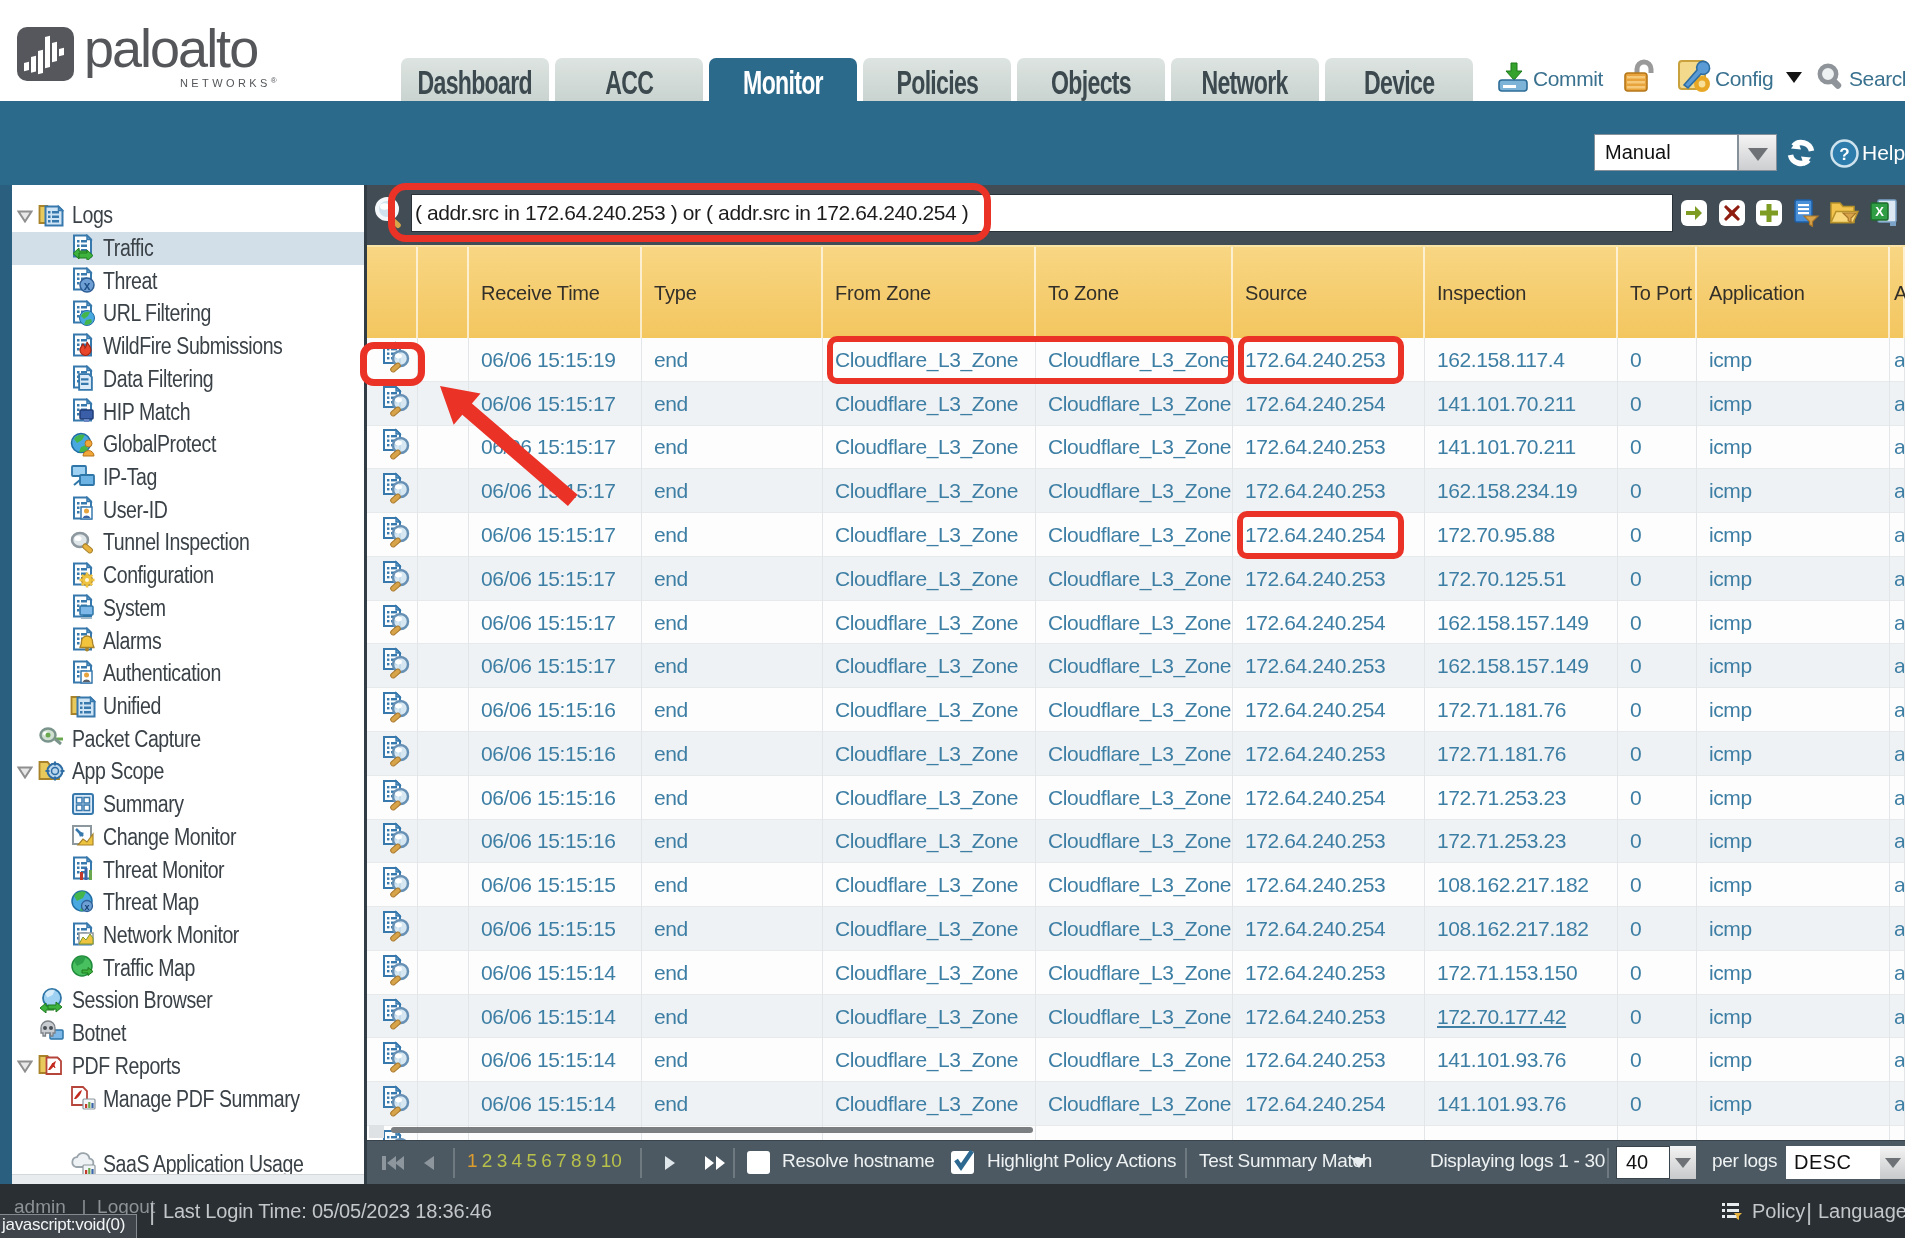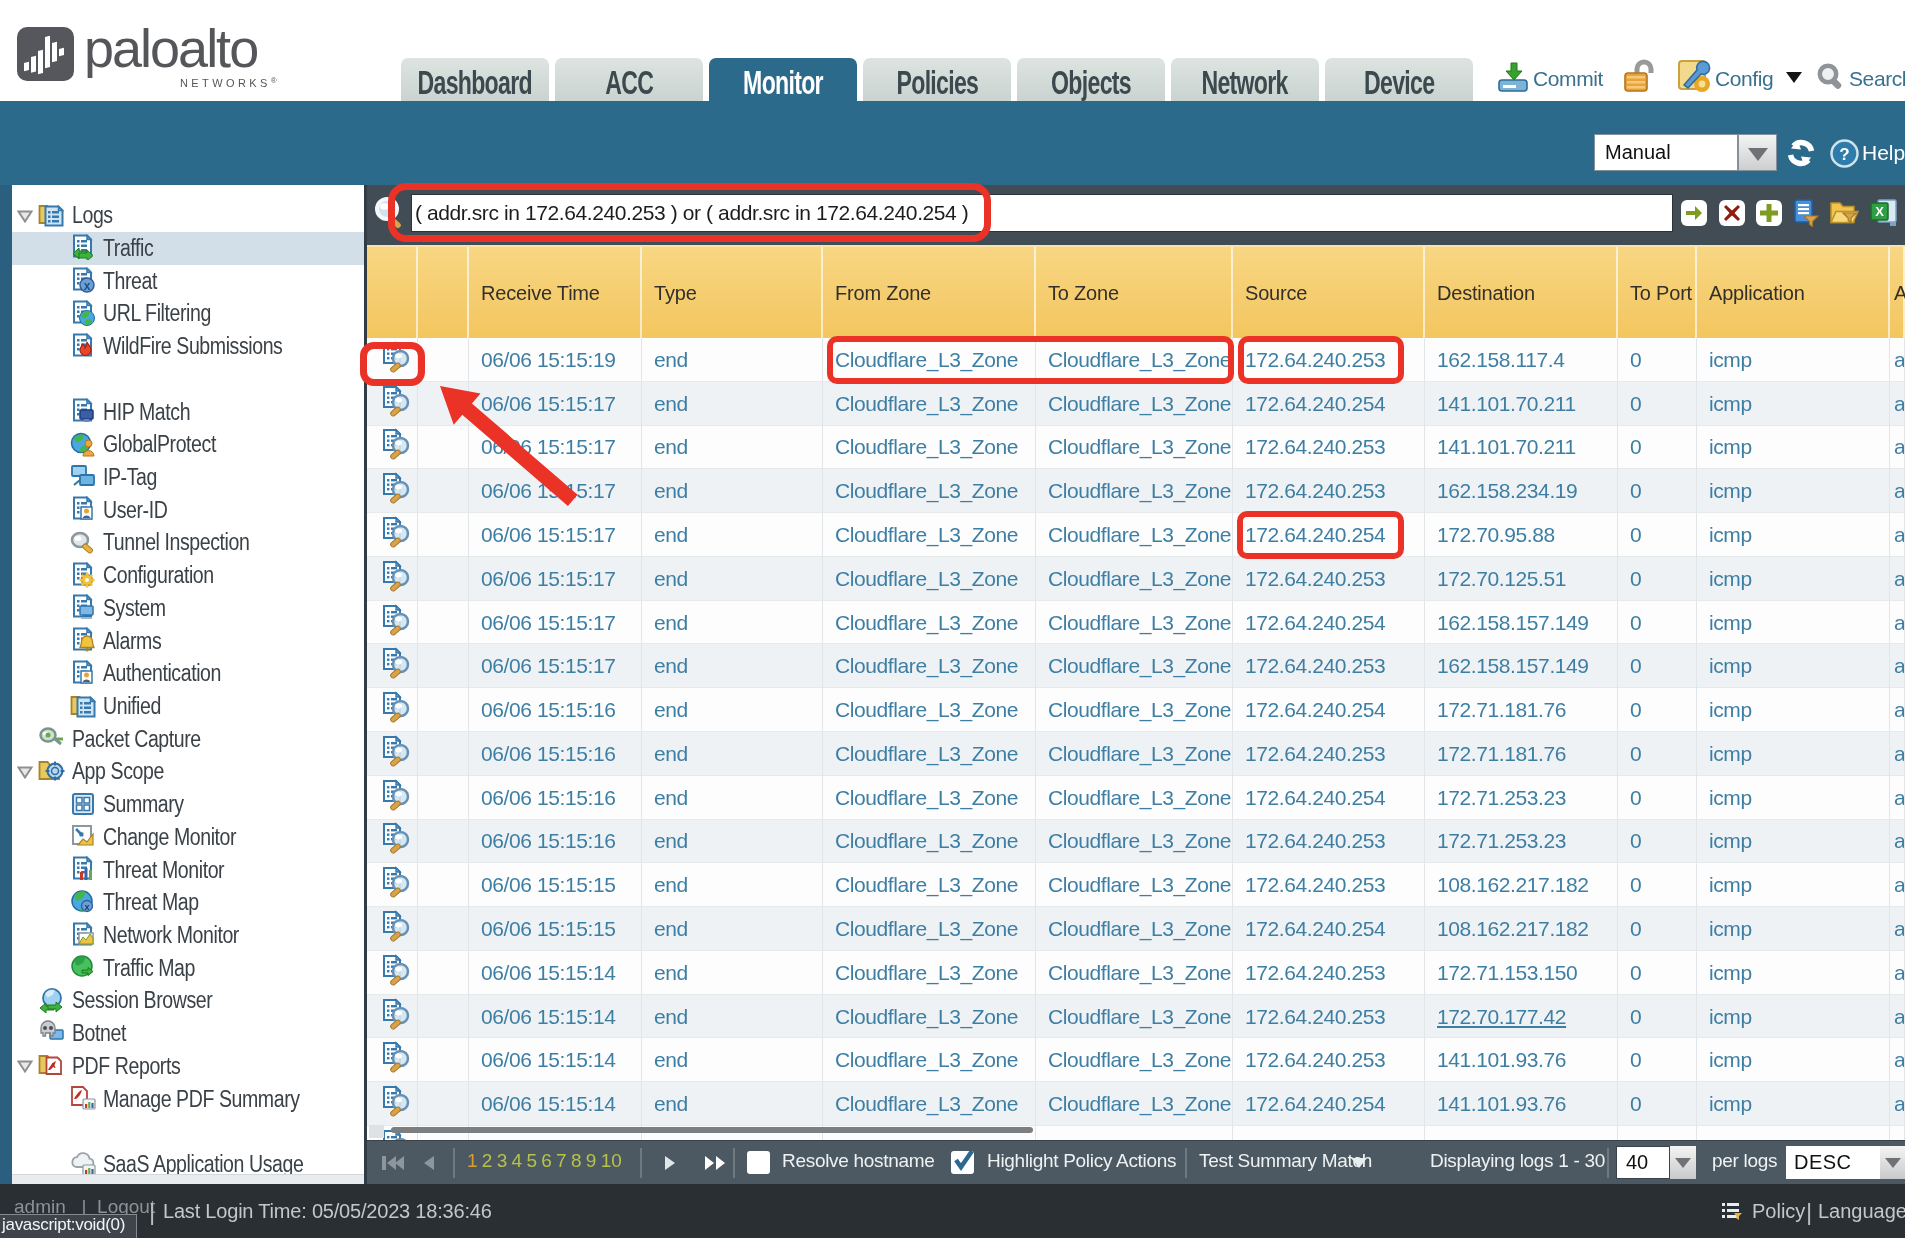--- a/index.html
+++ b/index.html
@@ -197,20 +197,42 @@
             <rect x="11" y="6" width="6" height="2.5"></rect>
             <rect x="7" y="10.5" width="2.5" height="2.5"></rect>
             <rect x="11" y="10.5" width="6" height="2.5"></rect>
             <rect x="7" y="15" width="2.5" height="2.5"></rect>
             <rect x="11" y="15" width="6" height="2.5"></rect>
           </g>
           <path d="M17 9 c1 3 4 4 4 8 a5.5 5.5 0 0 1 -11 0 c0 -3 2 -4 3 -6 c1 2 2 2.5 2 4 c1.5 -1.5 2 -4 2 -6 z" fill="#e8452b" stroke="#a32511" stroke-width="1.2"></path>
         </svg></span>
       <span class="lab" style="position:absolute;left:91px;top:50%;transform:translateY(-50%) scale(0.85,1.02);transform-origin:left center;">WildFire Submissions</span>
     </div>
+<div class="trow" style="top:177.29999999999998px">
+      <span class="tico" style="left:58px"><svg width="26" height="26" viewBox="0 0 26 26">
+          <path d="M4 1.5 h13 l4 4 v17 h-17 z" fill="#fdfeff" stroke="#3879ad" stroke-width="2"></path>
+          <path d="M17 1.5 l4 4 h-4 z" fill="#7fb2d8" stroke="#3879ad" stroke-width="1.5"></path>
+          <g fill="#3879ad">
+            <rect x="7" y="6" width="2.5" height="2.5"></rect>
+            <rect x="11" y="6" width="6" height="2.5"></rect>
+            <rect x="7" y="10.5" width="2.5" height="2.5"></rect>
+            <rect x="11" y="10.5" width="6" height="2.5"></rect>
+            <rect x="7" y="15" width="2.5" height="2.5"></rect>
+            <rect x="11" y="15" width="6" height="2.5"></rect>
+          </g>
+          <g transform="translate(8,8) scale(0.75)">
+            <path d="M1.5 1.5 h13 l4 4 v17 h-17 z" fill="#dcebf7" stroke="#3879ad" stroke-width="2.5"></path>
+            <g fill="#3879ad">
+              <rect x="4" y="7" width="10" height="3"></rect>
+              <rect x="4" y="13" width="10" height="3"></rect>
+            </g>
+          </g>
+        </svg></span>
+      <span class="lab" style="position:absolute;left:91px;top:50%;transform:translateY(-50%) scale(0.85,1.02);transform-origin:left center;">Data Filtering</span>
+    </div>
 <div class="trow" style="top:210.01999999999998px">
       <span class="tico" style="left:58px"><svg width="26" height="26" viewBox="0 0 26 26">
           <path d="M4 1.5 h13 l4 4 v17 h-17 z" fill="#fdfeff" stroke="#3879ad" stroke-width="2"></path>
           <path d="M17 1.5 l4 4 h-4 z" fill="#7fb2d8" stroke="#3879ad" stroke-width="1.5"></path>
           <g fill="#3879ad">
             <rect x="7" y="6" width="2.5" height="2.5"></rect>
             <rect x="11" y="6" width="6" height="2.5"></rect>
             <rect x="7" y="10.5" width="2.5" height="2.5"></rect>
             <rect x="11" y="10.5" width="6" height="2.5"></rect>
             <rect x="7" y="15" width="2.5" height="2.5"></rect>
@@ -587,21 +609,21 @@
 <div class="hc" style="left:456px;width:213px;">
         <span style="">From Zone</span>
       </div>
 <div class="hc" style="left:669px;width:197px;">
         <span style="">To Zone</span>
       </div>
 <div class="hc" style="left:866px;width:192px;">
         <span style="">Source</span>
       </div>
 <div class="hc" style="left:1058px;width:193px;">
-        <span style="">Destination</span>
+        <span style="">Inspection</span>
       </div>
 <div class="hc" style="left:1251px;width:79px;">
         <span style="">To Port</span>
       </div>
 <div class="hc" style="left:1330px;width:193px;">
         <span style="">Application</span>
       </div>
 <div class="hc" style="left:1523px;width:15px;">
         <span style="padding-left:4px;">A</span>
       </div>

